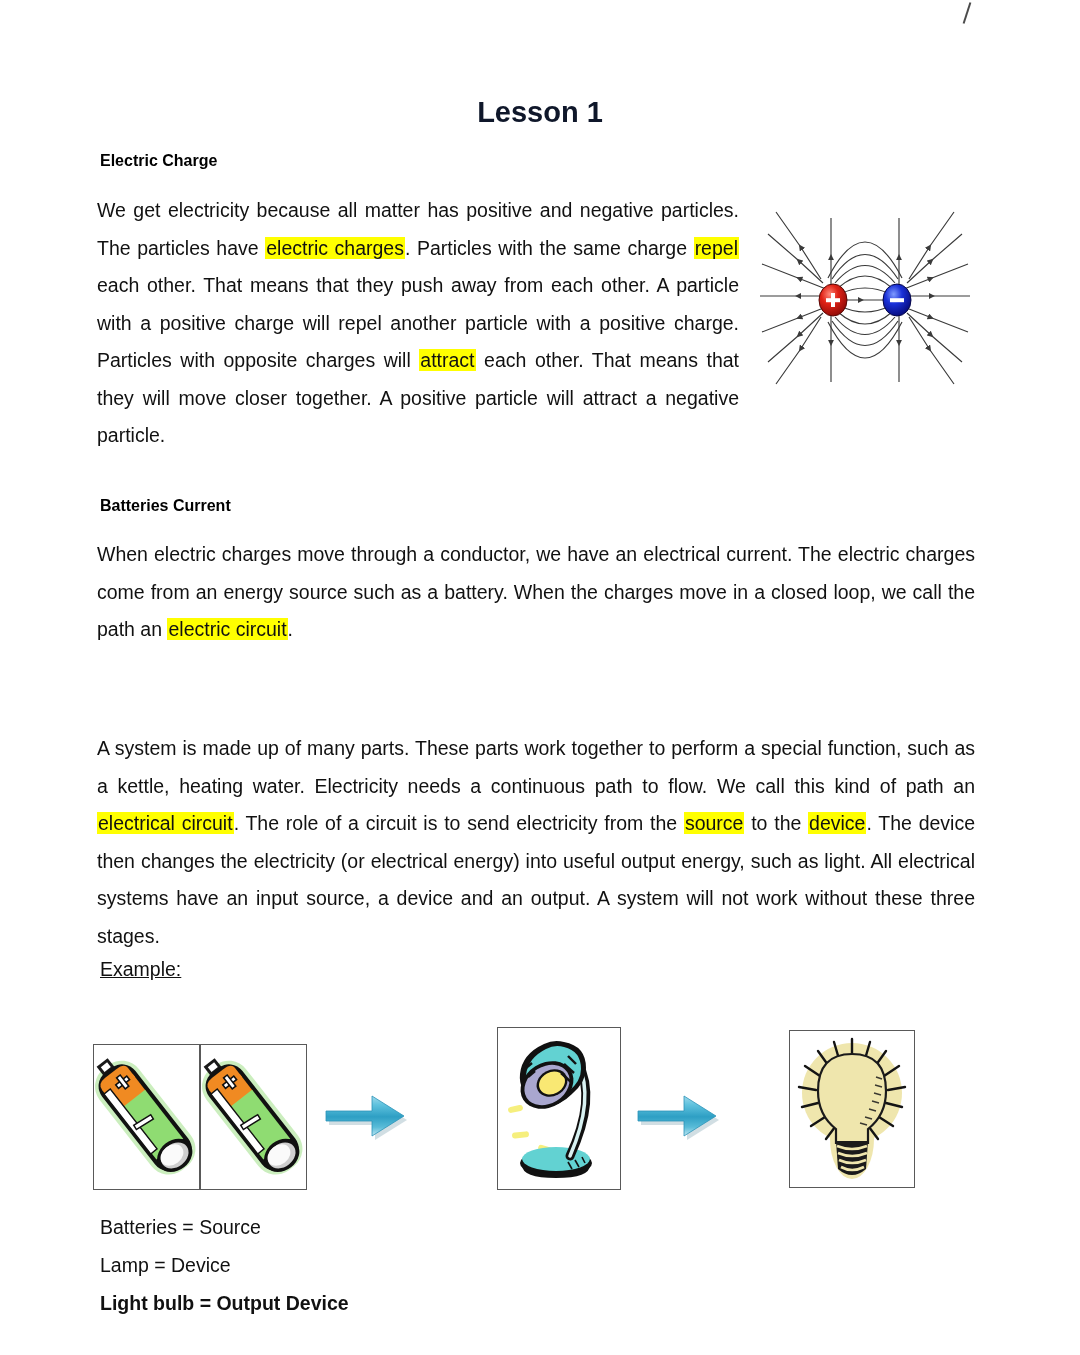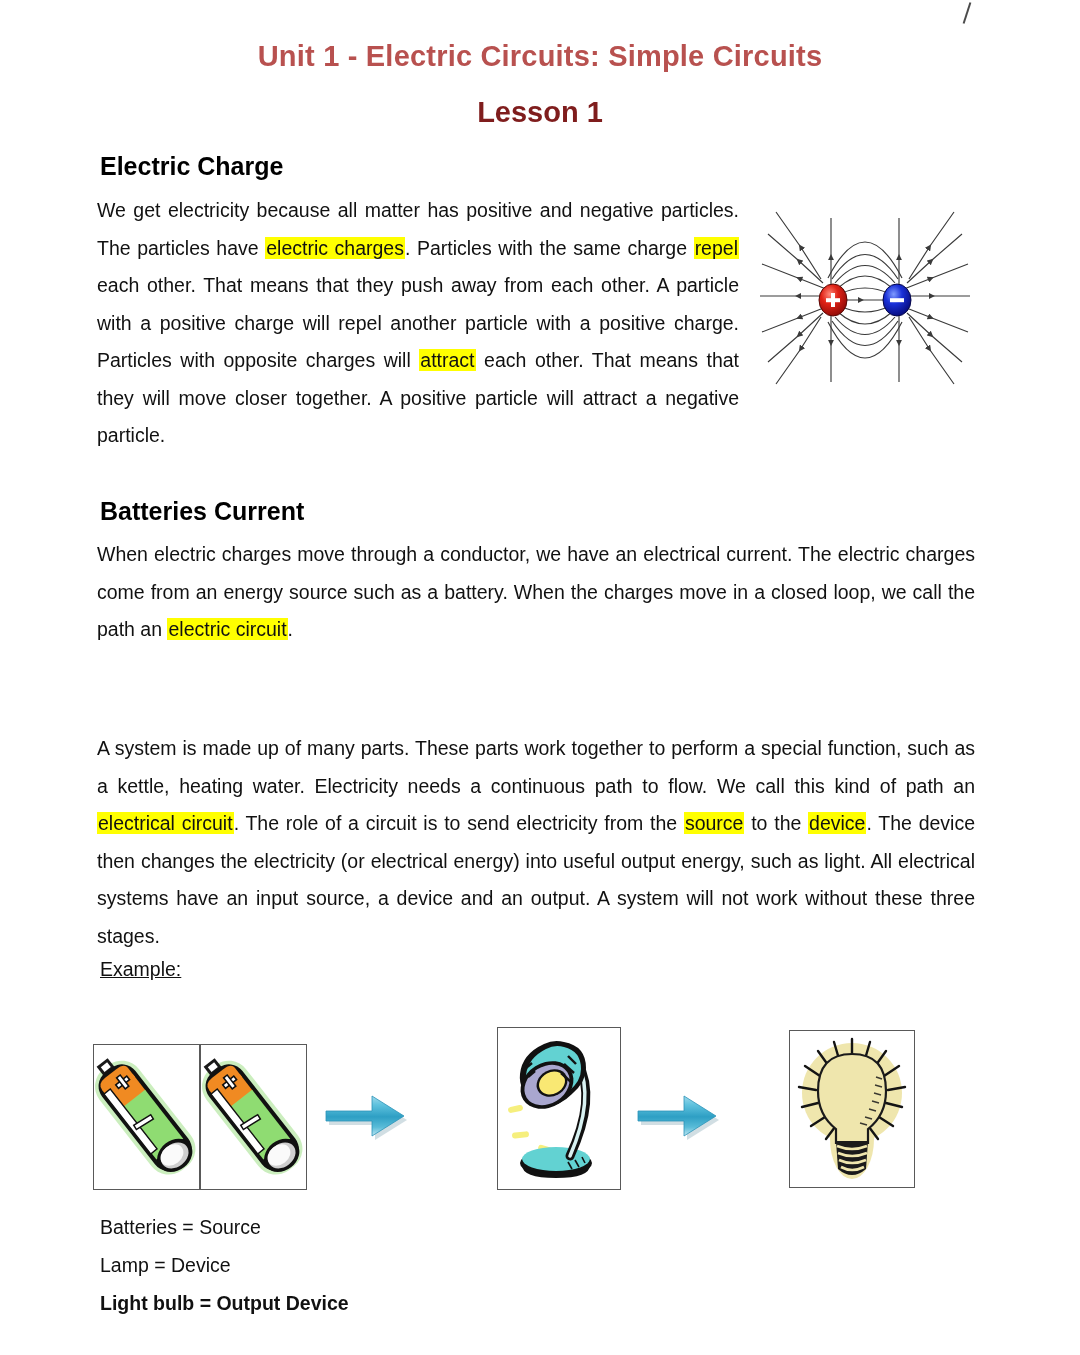--- a/index.html
+++ b/index.html
@@ -47,27 +47,27 @@
     letter-spacing: 0.2px;
   }
   .title-sub {
     position: absolute;
     left: 0;
     top: 96px;
     width: 1080px;
     text-align: center;
     font-size: 29px;
     font-weight: bold;
-    color: #7f1d1d;
+    color: #0f172a;
   }
 
   
   .heading {
     position: absolute;
-    font-size: 25px;
+    font-size: 16px;
     font-weight: bold;
     color: #000;
     left: 100px;
   }
 
   
   .para {
     position: absolute;
     font-size: 19.5px;
     line-height: 37.5px;
@@ -133,21 +133,20 @@
     color: #111;
   }
 </style>
 </head>
 <body>
 
 <div class="page">
 
   <div class="scan-mark"></div>
 
-  <div class="title-main">Unit 1 - Electric Circuits: Simple Circuits</div>
   <div class="title-sub">Lesson 1</div>
 
   <div class="heading" style="top:152px;">Electric Charge</div>
 
   <div class="para para-narrow" style="top:192px;"><span>We get electricity because all matter has positive and negative particles. The particles have </span><mark class="hl">electric charges</mark><span>. Particles with the same charge </span><mark class="hl">repel</mark><span> each other. That means that they push away from each other. A particle with a positive charge will repel another particle with a positive charge. Particles with opposite charges will </span><mark class="hl">attract</mark><span> each other. That means that they will move closer together. A positive particle will attract a negative particle.</span></div>
 
   <div class="dipole-figure">
     <svg width="226" height="208" viewBox="0 0 226 208" xmlns="http://www.w3.org/2000/svg">
       <defs>
         <radialGradient id="posGrad" cx="38%" cy="32%" r="72%">

